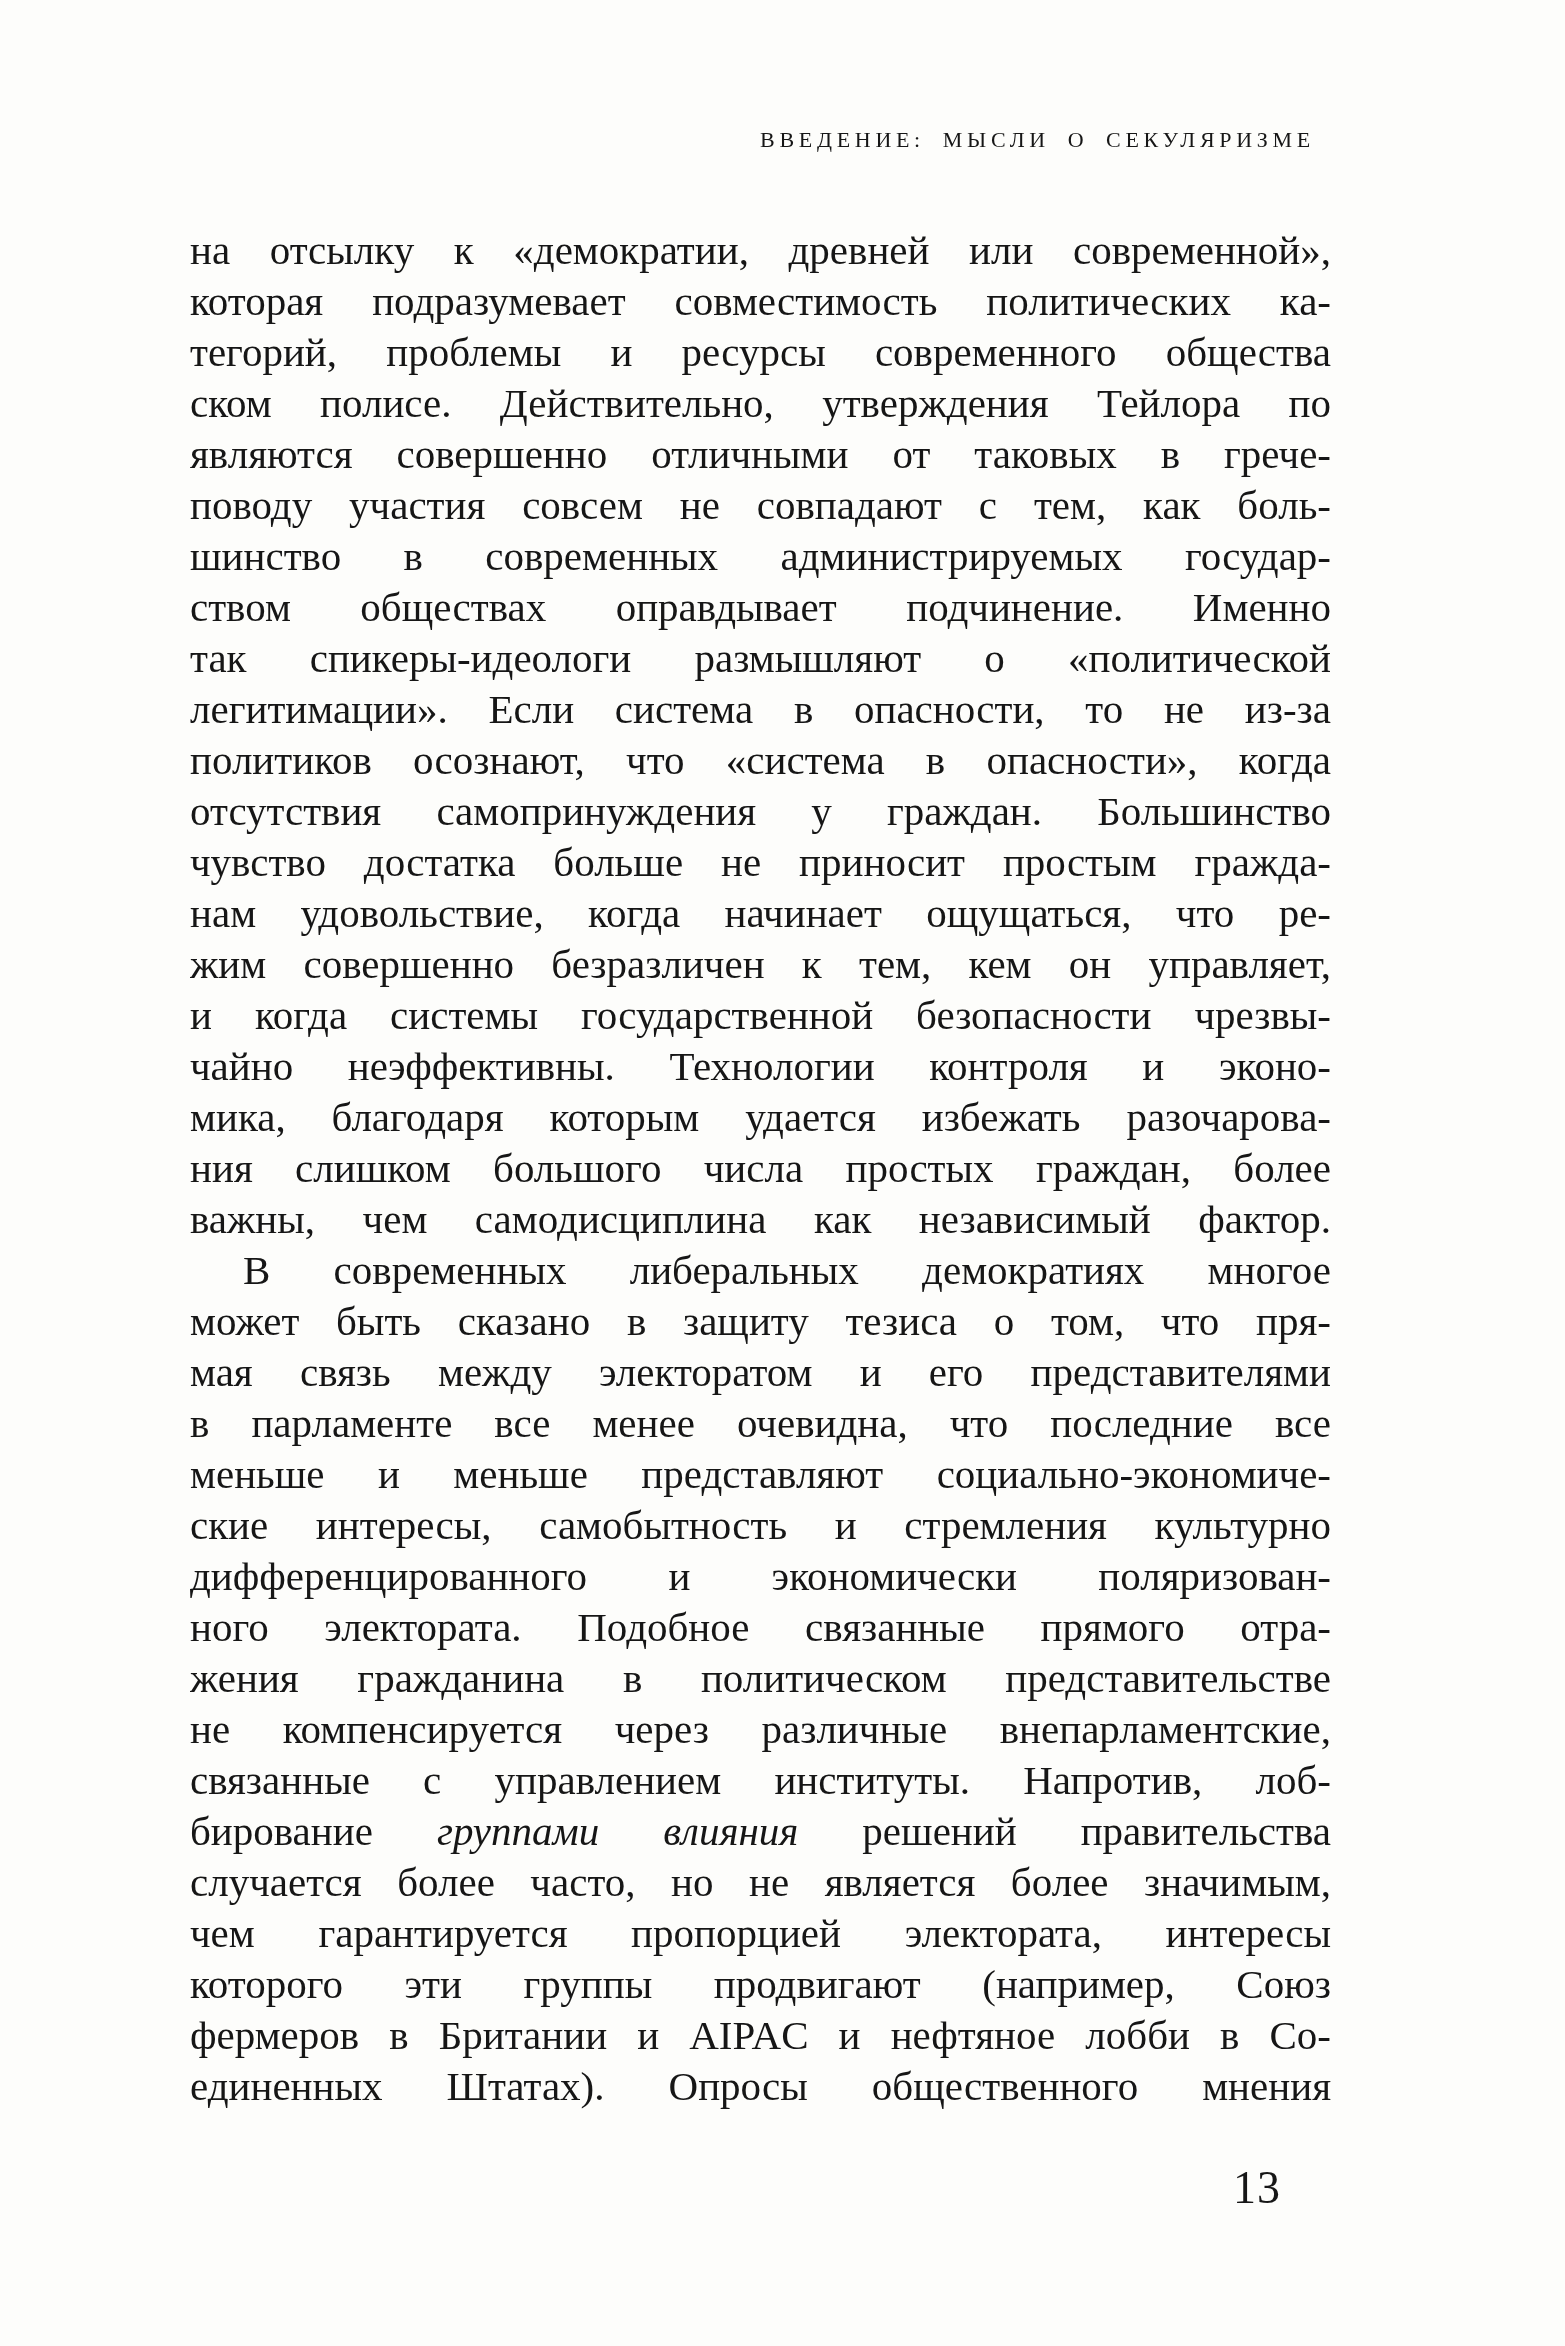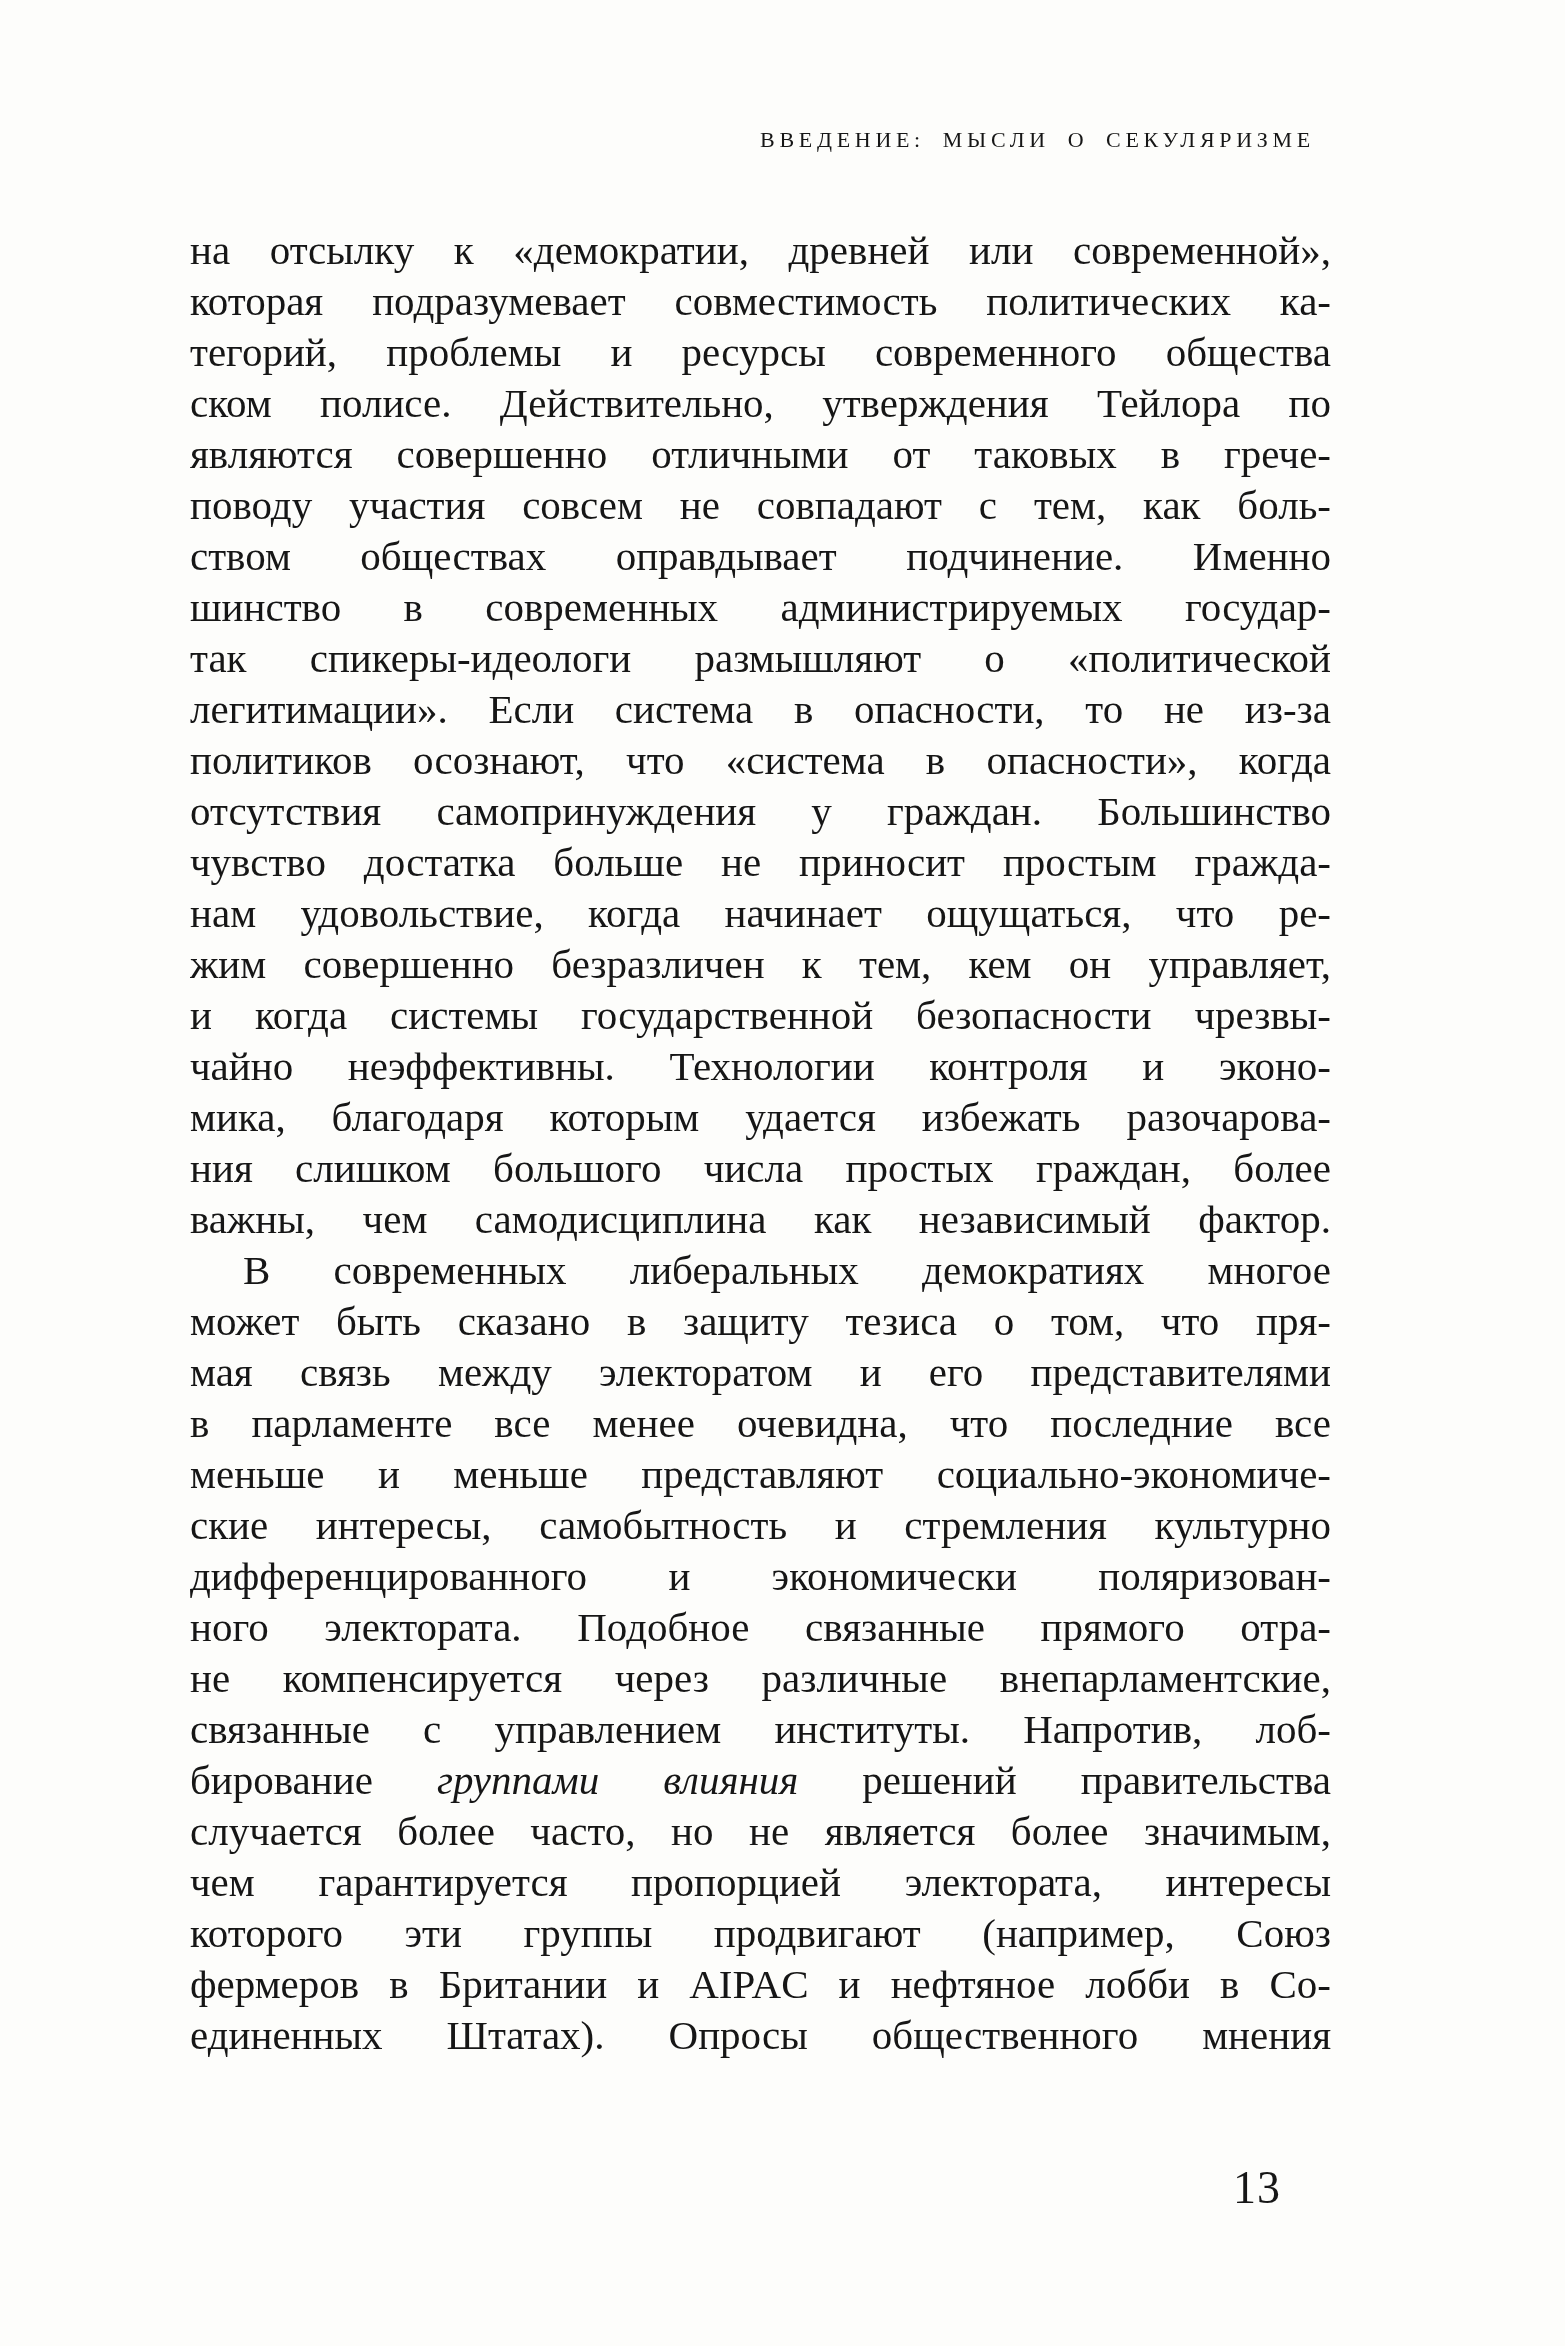--- a/index.html
+++ b/index.html
@@ -57,42 +57,43 @@
 
 <div class="running-head">ВВЕДЕНИЕ: МЫСЛИ О СЕКУЛЯРИЗМЕ</div>
 
 <div class="text-block">
     <div class="line"><span>на отсылку к «демократии, древней или современной»,</span></div>
     <div class="line"><span>которая подразумевает совместимость политических ка-</span></div>
     <div class="line"><span>тегорий, проблемы и ресурсы современного общества</span></div>
     <div class="line"><span>ском полисе. Действительно, утверждения Тейлора по</span></div>
     <div class="line"><span>являются совершенно отличными от таковых в грече-</span></div>
     <div class="line"><span>поводу участия совсем не совпадают с тем, как боль-</span></div>
+    <div class="line"><span>шинство в современных администрируемых государ-</span></div>
     <div class="line"><span>ством обществах оправдывает подчинение. Именно</span></div>
-    <div class="line"><span>шинство в современных администрируемых государ-</span></div>
     <div class="line"><span>так спикеры-идеологи размышляют о «политической</span></div>
     <div class="line"><span>легитимации». Если система в опасности, то не из-за</span></div>
     <div class="line"><span>политиков осознают, что «система в опасности», когда</span></div>
     <div class="line"><span>отсутствия самопринуждения у граждан. Большинство</span></div>
     <div class="line"><span>чувство достатка больше не приносит простым гражда-</span></div>
     <div class="line"><span>нам удовольствие, когда начинает ощущаться, что ре-</span></div>
     <div class="line"><span>жим совершенно безразличен к тем, кем он управляет,</span></div>
     <div class="line"><span>и когда системы государственной безопасности чрезвы-</span></div>
     <div class="line"><span>чайно неэффективны. Технологии контроля и эконо-</span></div>
     <div class="line"><span>мика, благодаря которым удается избежать разочарова-</span></div>
     <div class="line"><span>ния слишком большого числа простых граждан, более</span></div>
     <div class="line"><span>важны, чем самодисциплина как независимый фактор.</span></div>
     <div class="line indent"><span>В современных либеральных демократиях многое</span></div>
     <div class="line"><span>может быть сказано в защиту тезиса о том, что пря-</span></div>
     <div class="line"><span>мая связь между электоратом и его представителями</span></div>
     <div class="line"><span>в парламенте все менее очевидна, что последние все</span></div>
     <div class="line"><span>меньше и меньше представляют социально-экономиче-</span></div>
     <div class="line"><span>ские интересы, самобытность и стремления культурно</span></div>
     <div class="line"><span>дифференцированного и экономически поляризован-</span></div>
     <div class="line"><span>ного электората. Подобное связанные прямого отра-</span></div>
+    <div class="line"><span>жения гражданина в политическом представительстве</span></div>
     <div class="line"><span>не компенсируется через различные внепарламентские,</span></div>
     <div class="line"><span>связанные с управлением институты. Напротив, лоб-</span></div>
     <div class="line"><span>бирование </span><span class="ital">группами влияния</span><span> решений правительства</span></div>
     <div class="line"><span>случается более часто, но не является более значимым,</span></div>
     <div class="line"><span>чем гарантируется пропорцией электората, интересы</span></div>
     <div class="line"><span>которого эти группы продвигают (например, Союз</span></div>
     <div class="line"><span>фермеров в Британии и AIPAC и нефтяное лобби в Со-</span></div>
     <div class="line"><span>единенных Штатах). Опросы общественного мнения</span></div>
   </div>
 

